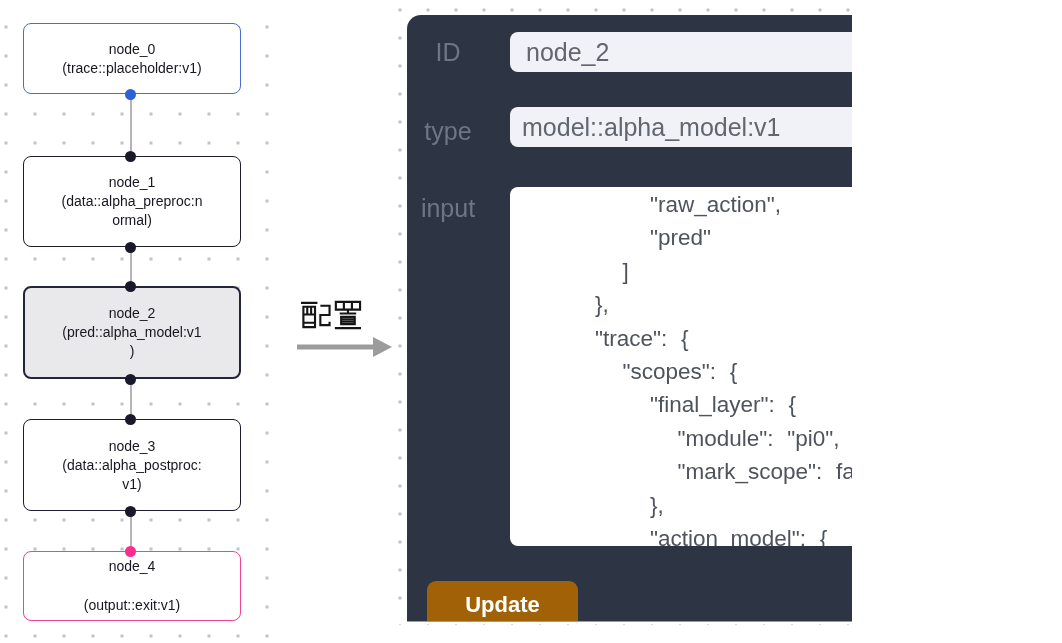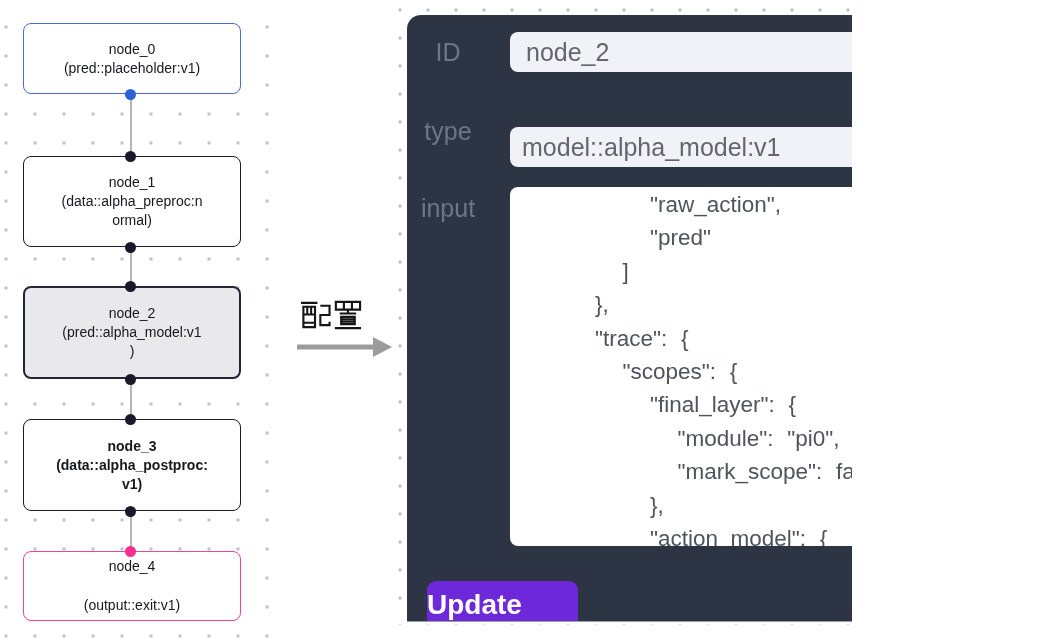--- a/index.html
+++ b/index.html
@@ -12,21 +12,21 @@
     background-size:29px 29px;background-position:-8.5px 12.5px;}
   .edge{position:absolute;left:130px;width:2px;background:#b4b4ba;z-index:0;}
   .node{position:absolute;left:23px;width:218px;box-sizing:border-box;background:#ffffff;
     border:1.6px solid #1d1d30;border-radius:8px;z-index:1;
     display:flex;flex-direction:column;align-items:center;justify-content:center;
     font-size:14px;line-height:19px;font-weight:500;color:#17181f;text-align:center;}
   .node div{white-space:pre;}
   .node.n0{top:23px;height:71px;border-color:#4a6bd2;}
   .node.n1{top:156px;height:91px;}
   .node.n2{top:286px;height:93px;background:#e9e9eb;border:2.2px solid #232638;}
-  .node.n3{top:419px;height:92px;font-weight:bold;}
+  .node.n3{top:419px;height:92px;}
   .node.n4{top:551px;height:70px;border-color:#ef4394;gap:20px;}
   .handle{position:absolute;left:125px;width:11px;height:11px;border-radius:50%;
     background:#1a192b;z-index:2;}
   .handle.blue{background:#2c62d9;}
   .handle.pink{background:#f82d90;}
 
   
   .cjk-svg{position:absolute;left:300px;top:298px;}
   .arrow-svg{position:absolute;left:296px;top:336px;}
   .sr-only{position:absolute;width:1px;height:1px;overflow:hidden;clip:rect(0 0 0 0);white-space:nowrap;}
@@ -56,38 +56,38 @@
   .sb-track{position:absolute;right:0;top:0;width:37px;height:332px;
     background:#f5f5f8;border-left:1px solid #e6e6ea;box-sizing:border-box;
     border-top-right-radius:8px;}
   .sb-thumb{position:absolute;left:8px;top:26px;width:20px;height:31px;
     border-radius:10px;background:#b7b8bd;}
   .sb-corner{position:absolute;right:0;bottom:0;width:37px;height:27px;
     background:#f8f8fa;border-left:1px solid #e6e6ea;border-top:1px solid #e6e6ea;
     box-sizing:border-box;}
   .grip{position:absolute;right:3px;bottom:3px;}
   .update-btn{position:absolute;left:20px;top:566px;width:151px;height:48px;
-    background:#6d28d9;border:none;border-radius:9px;color:#ffffff;
+    background:#a16207;border:none;border-radius:9px;color:#ffffff;
     font-family:"Liberation Sans","DejaVu Sans",sans-serif;
-    font-size:28px;font-weight:700;line-height:42px;text-align:left;padding:0;cursor:pointer;}
+    font-size:22px;font-weight:700;line-height:42px;text-align:center;padding:0;cursor:pointer;}
 </style>
 </head>
 <body>
 
 <div class="stage">
 
   <div class="flow-canvas">
     <div class="edge" style="top:94px;height:62px"></div>
     <div class="edge" style="top:247px;height:39px"></div>
     <div class="edge" style="top:379px;height:40px"></div>
     <div class="edge" style="top:511px;height:40px"></div>
 
     <div class="node n0">
       <div>node_0</div>
-      <div>(pred::placeholder:v1)</div>
+      <div>(trace::placeholder:v1)</div>
     </div>
     <div class="node n1">
       <div>node_1</div>
       <div>(data::alpha_preproc:n</div>
       <div>ormal)</div>
     </div>
     <div class="node n2">
       <div>node_2</div>
       <div>(pred::alpha_model:v1</div>
       <div>)</div>
@@ -124,21 +124,21 @@
     <polygon points="77,1 96,11 77,21" fill="#9c9c9c"></polygon>
   </svg>
 
   <div class="right-bg"></div>
 
   <div class="panel">
     <div class="f-label" style="top:25px">ID</div>
     <input class="f-input" style="top: 17px;" value="node_2">
 
     <div class="f-label" style="top:104px">type</div>
-    <input class="f-input" style="top: 112px; padding-left: 12px;" value="model::alpha_model:v1">
+    <input class="f-input" style="top: 92px; padding-left: 12px;" value="model::alpha_model:v1">
 
     <div class="f-label" style="top:181px">input</div>
     <div class="config-box">
       <textarea class="config-text" spellcheck="false" style="">        "raw_action",
         "pred"
       ]
     },
     "trace": {
       "scopes": {
         "final_layer": {

